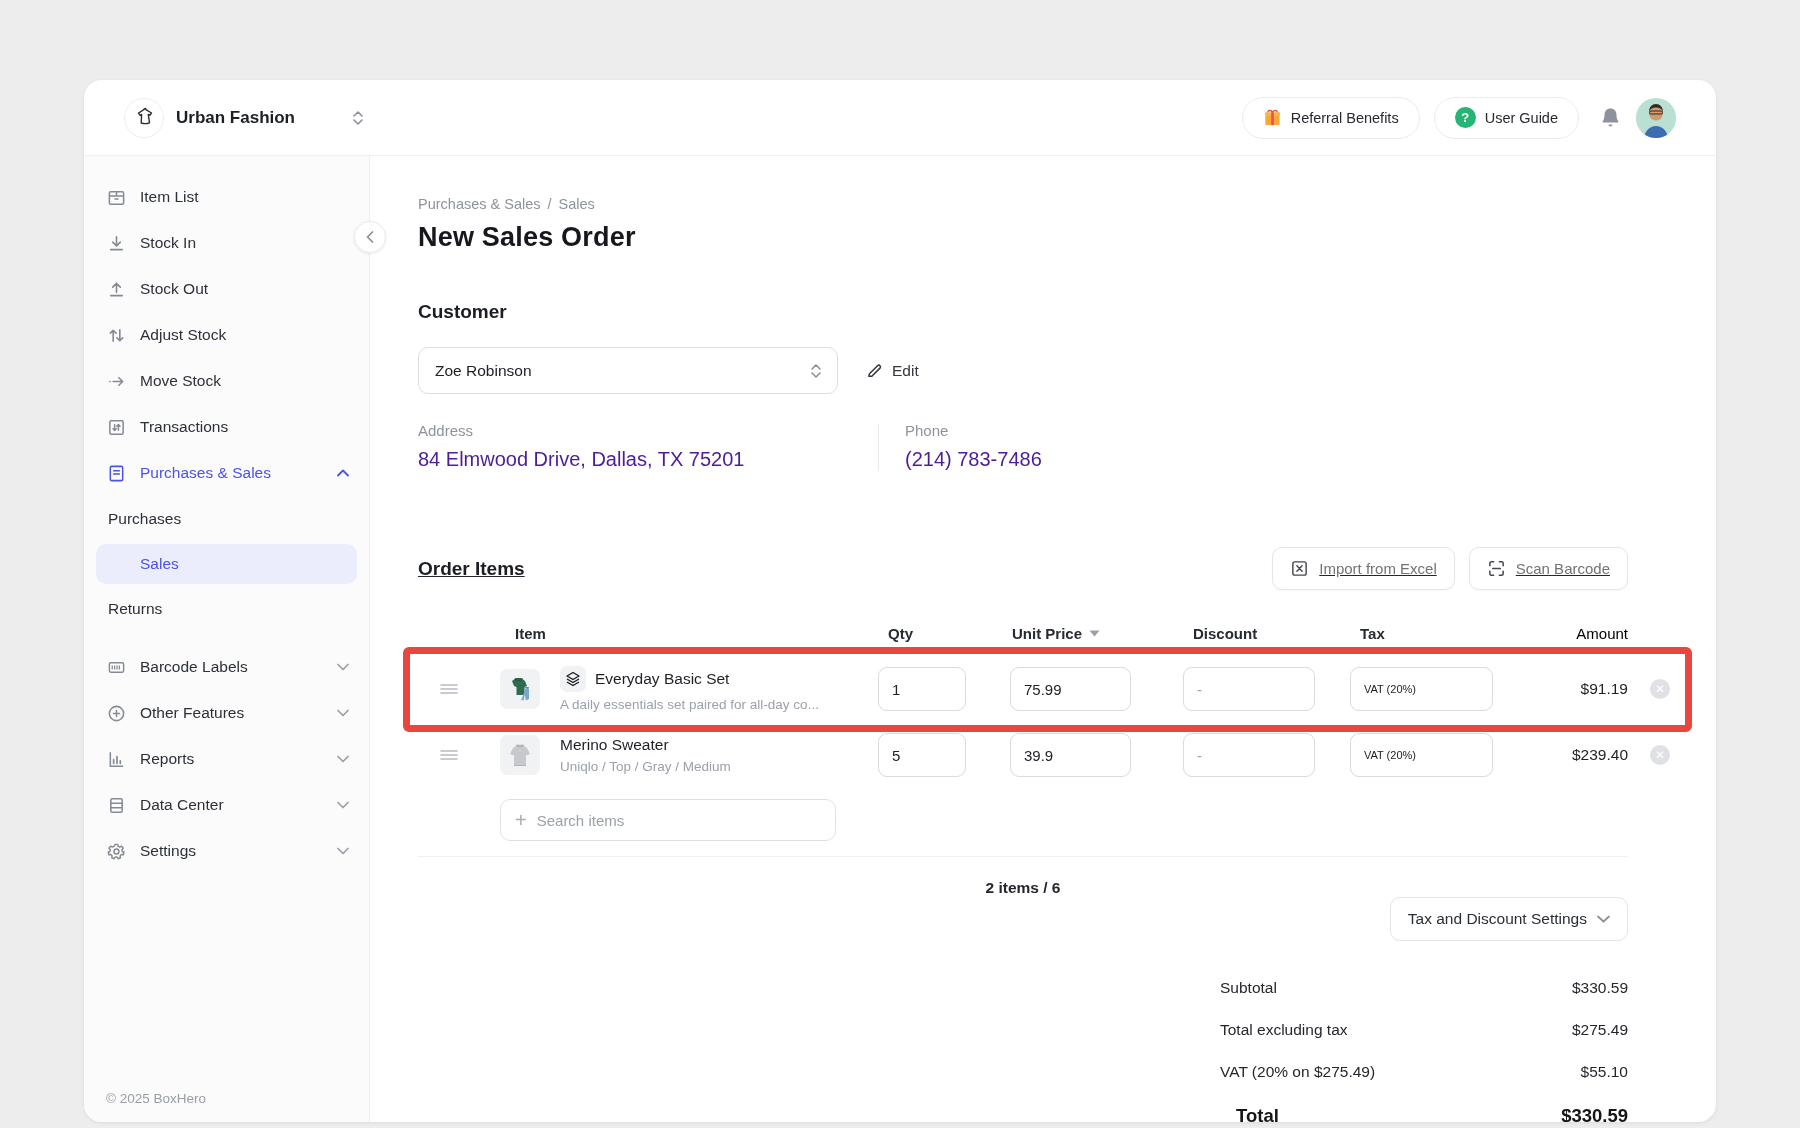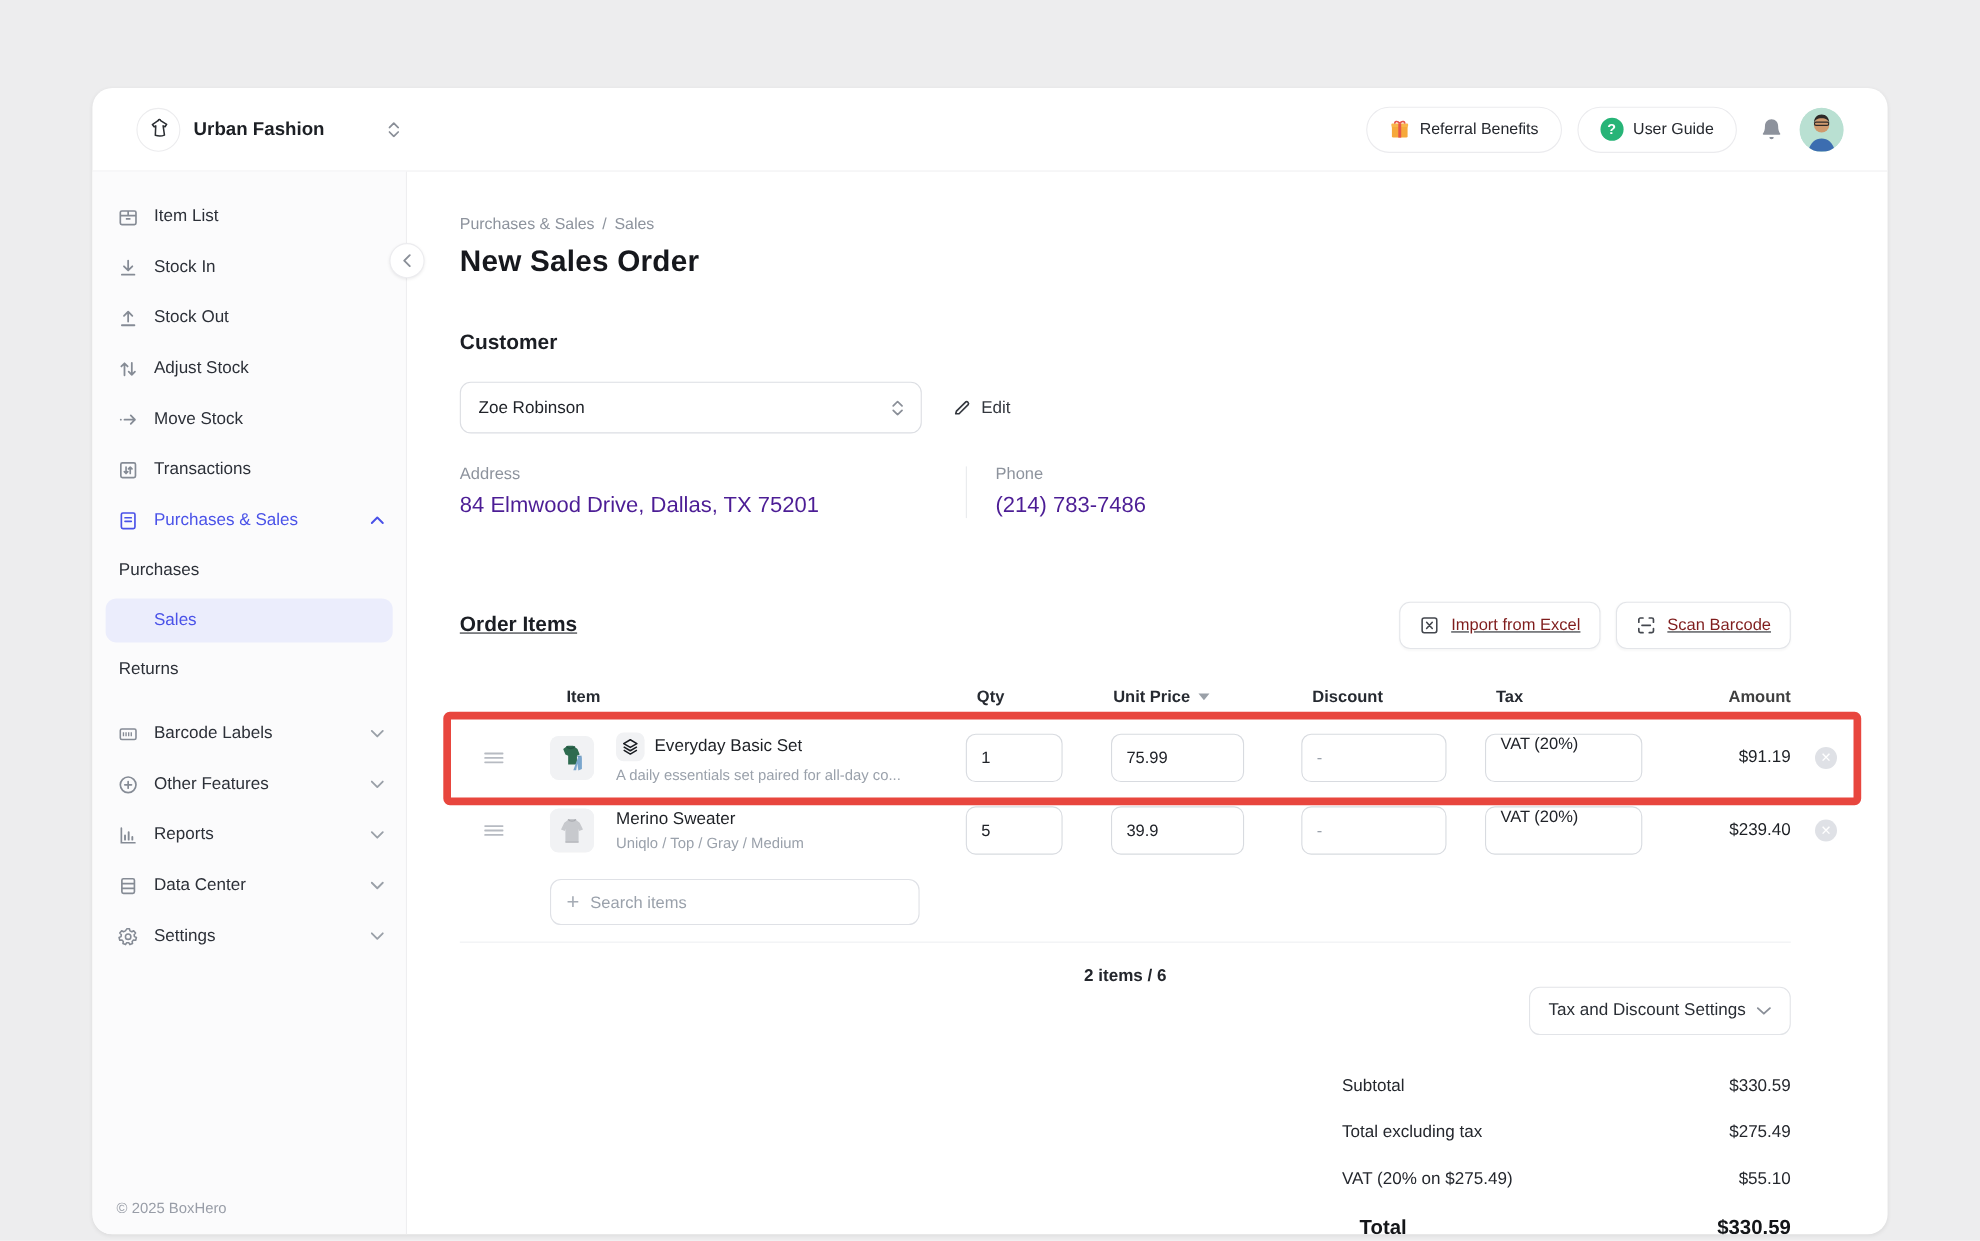--- a/index.html
+++ b/index.html
@@ -64,50 +64,50 @@
   .detail-col { }
   .detail-label { font-size:15px; color:#8d939d; }
   .detail-value { font-size:20px; color:#4c1d95; margin-top:9px; }
   .v-div { width:1px; background:#e8eaed; margin:2px 26px 0 26px; align-self:stretch; }
   .addr-col { width:434px; }
 
   .order-sec { margin-top:76px; }
   .order-head { display:flex; align-items:center;text-decoration:underline; }
   .order-head .btns { margin-left:auto; display:flex; gap:14px; }
   .o-btn { display:flex; align-items:center; gap:10px; height:43px; padding:0 17px; background:#fff;
-           border:1px solid #e3e5e9; border-radius:10px; font-size:15px; font-weight:500; color:#7f1d1d;
+           border:1px solid #e3e5e9; border-radius:10px; font-size:15px; font-weight:500; color:#737373;
            cursor:pointer; box-shadow:0 1px 2px rgba(0,0,0,.03); }
 
   .trow { display:flex; align-items:center; position:relative; }
   .thead { height:52px; margin-top:14px; font-size:15px; font-weight:600; color:#262a31; align-items:flex-end; padding-bottom:14px; }
   .c-itemh { width:448px; flex:none; padding-left:97px; }
   .c-qty  { width:88px;  flex:none; margin-left:12px; }
   .c-unit { width:121px; flex:none; margin-left:44px; }
   .c-disc { width:132px; flex:none; margin-left:52px; }
   .c-tax  { width:143px; flex:none; margin-left:35px; }
   .c-amt  { width:135px; flex:none; text-align:right; font-size:15.5px; font-weight:500; color:#1d2025; }
   .thead .c-qty,.thead .c-disc,.thead .c-tax { padding-left:10px; }
   .thead .c-unit { padding-left:2px; display:flex; align-items:center; gap:7px; }
-  .thead .c-amt { font-weight:700; color:#404040; font-size:15px; }
+  .thead .c-amt { font-weight:400; color:#000000; font-size:15px; }
 
   .item-row { height:66px; }
   .c-handle { width:82px; flex:none; display:flex; padding-left:22px; cursor:grab; }
   .c-thumb { width:40px; height:40px; flex:none; border-radius:8px; background:#f1f2f4; overflow:hidden;
              display:flex; align-items:center; justify-content:center; }
   .c-name { flex:1; min-width:0; padding-left:20px; }
   .name-line { display:flex; align-items:center; gap:9px; }
   .bundle-badge { width:26px; height:26px; border-radius:7px; background:#f1f2f4; display:flex;
                   align-items:center; justify-content:center; flex:none; }
   .item-name { font-size:15.5px; font-weight:500; color:#1d2025; white-space:nowrap; overflow:hidden; text-overflow:ellipsis; }
   .item-sub { font-size:13.5px; color:#9aa1ab; margin-top:5px; white-space:nowrap; overflow:hidden; text-overflow:ellipsis; }
   .cell-input { width:100%; height:44px; border:1px solid #d8dbe0; border-radius:9px; padding:0 13px;
                 font-size:15px; color:#202329; background:#fff; font-family:inherit; outline:none; }
   .cell-input.dash { color:#9aa1ab; }
   .tax-box { height:44px; border:1px solid #d8dbe0; border-radius:9px; padding:0 13px; display:flex;
-             font-size:15px; color:#202329; background:#fff; cursor:pointer; }
+             align-items:center; font-size:11px; color:#202329; background:#fff; cursor:pointer; }
   .row-x { position:absolute; right:-52px; width:40px; display:flex; justify-content:center; cursor:pointer; }
   .x-circle { width:20px; height:20px; border-radius:50%; background:#dfe1e6; color:#fff; font-size:12px;
               display:flex; align-items:center; justify-content:center; font-weight:700; }
   .highlight { position:absolute; left:-15px; right:-64px; top:-9px; bottom:-10px;
                border:7px solid #e8463e; border-radius:6px; pointer-events:none; z-index:4; }
 
   .search-row { height:64px; display:flex; align-items:center; }
   .search-box { margin-left:82px; width:336px; height:42px; border:1px solid #dfe1e6; border-radius:10px;
                 display:flex; align-items:center; padding:0 14px; gap:10px; background:#fff; }
   .search-box input { border:none; outline:none; flex:1; font-size:15px; font-family:inherit; color:#202329; }

